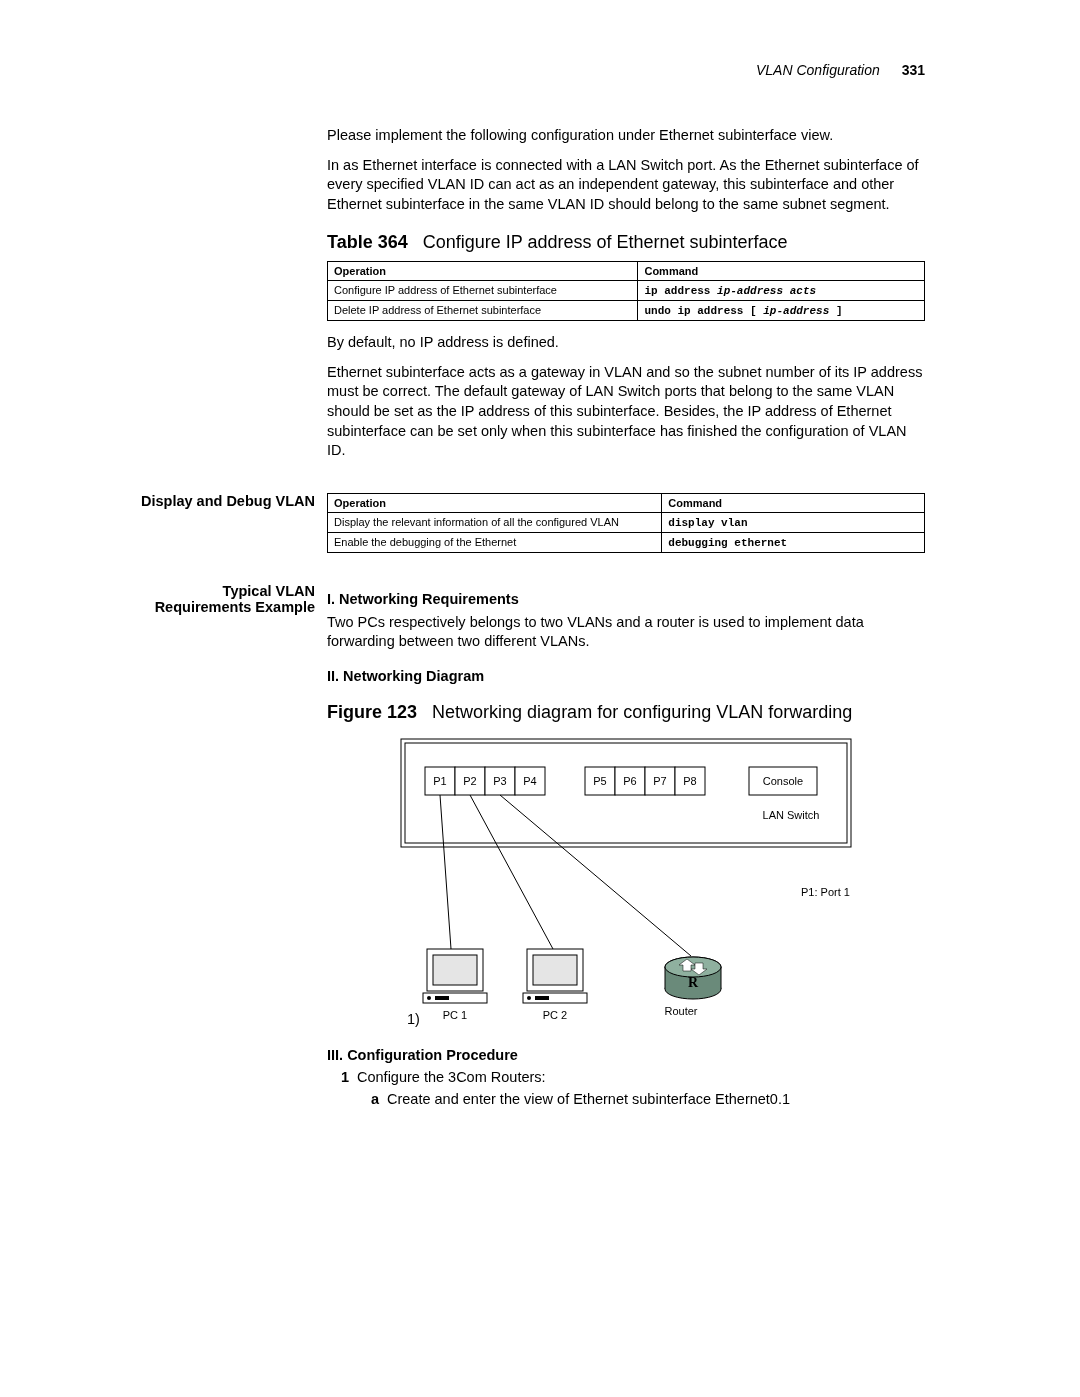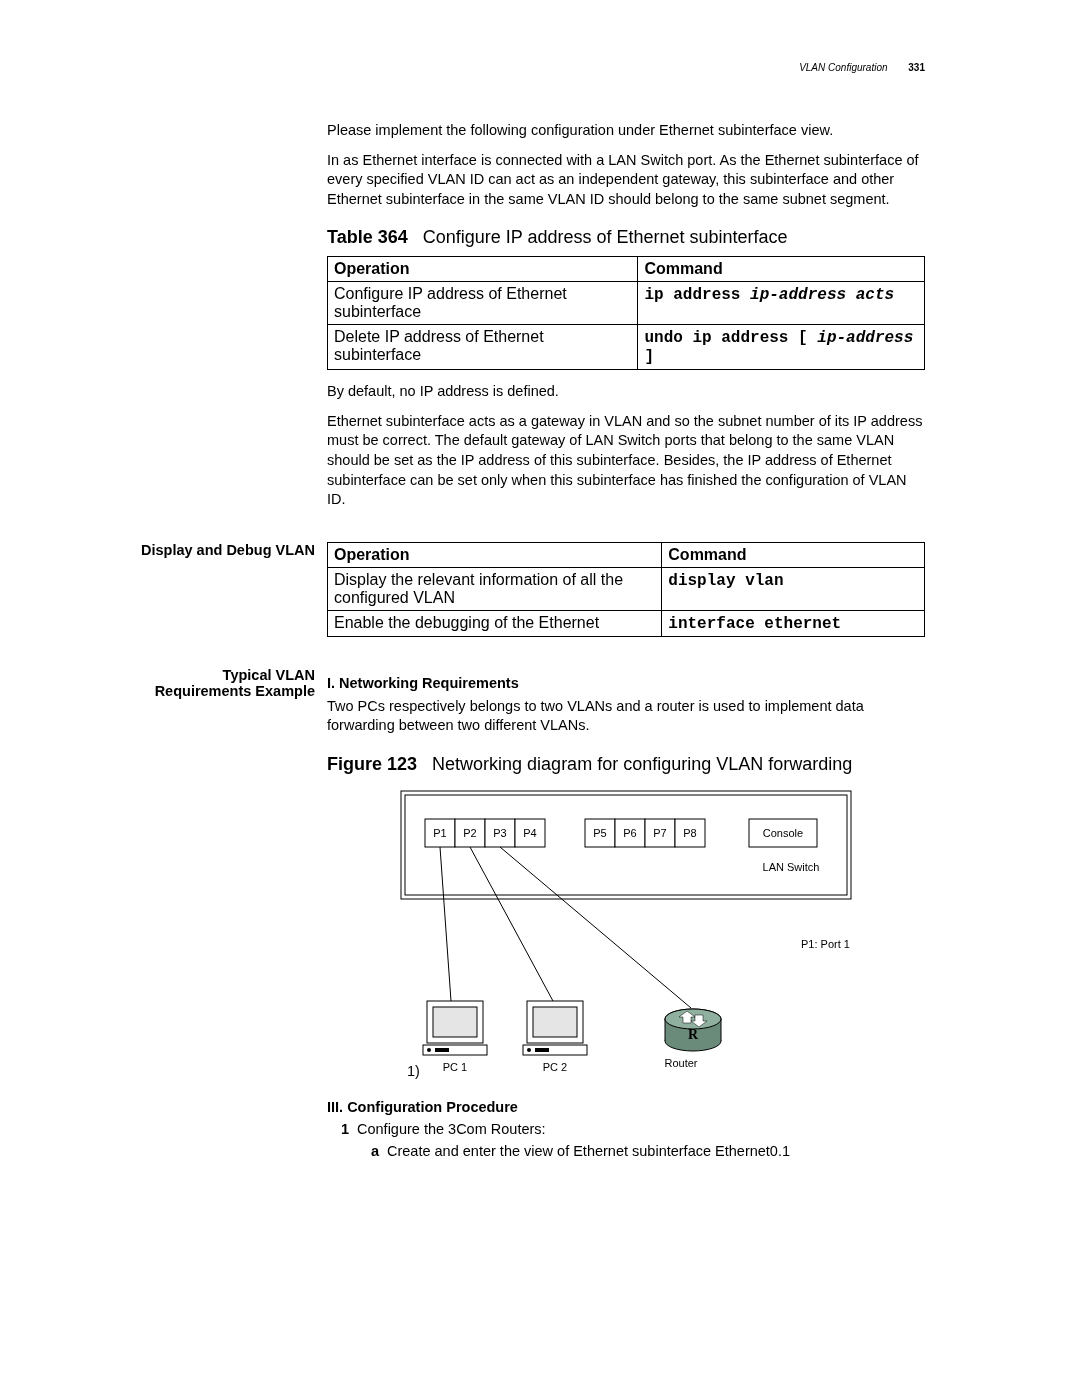--- a/index.html
+++ b/index.html
@@ -9,21 +9,21 @@
     font-size: 14.5px;
     color: #000;
     background: #fff;
     width: 1080px;
   }
   .page {
     padding: 62px 155px 40px 135px;
   }
   .header {
     text-align: right;
-    font-size: 10px;
+    font-size: 14px;
     margin-bottom: 48px;
   }
   .header .chap { font-style: italic; }
   .header .pg { font-weight: bold; margin-left: 18px; }
   .row {
     display: flex;
     align-items: flex-start;
     margin-bottom: 0;
   }
   .margin-col {
@@ -42,21 +42,21 @@
     line-height: 1.35;
   }
   .caption {
     font-size: 18px;
     margin: 18px 0 8px 0;
   }
   .caption b { font-weight: bold; }
   table.optable {
     border-collapse: collapse;
     width: 100%;
-    font-size: 16px;
+    font-size: 11px;
     margin-bottom: 12px;
   }
   table.optable th, table.optable td {
     border: 1px solid #000;
     padding: 3px 6px;
     text-align: left;
     vertical-align: top;
   }
   table.optable th { font-weight: bold; }
   .mono { font-family: "Courier New", monospace; font-weight: bold; }
@@ -129,33 +129,34 @@
             <tr>
           <th style="width:56%">Operation</th>
           <th>Command</th>
         </tr>
         <tr>
           <td>Display the relevant information of all the configured VLAN</td>
           <td><span class="mono">display vlan</span></td>
         </tr>
         <tr>
           <td>Enable the debugging of the Ethernet</td>
-          <td><span class="mono">interface ethernet</span></td>
+          <td><span class="mono">debugging ethernet</span></td>
         </tr>
       </tbody>
         </table>
     </div>
   </div>
 
   <div class="row" style="margin-top:18px">
     <div class="margin-col">Typical VLAN Requirements Example</div>
     <div class="content-col">
       <div class="subhead">I. Networking Requirements</div>
       <p class="para">Two PCs respectively belongs to two VLANs and a router is used to implement data forwarding between two different VLANs.</p>
 
+      <div class="subhead" style="margin-top:16px">II. Networking Diagram</div>
       <div class="caption">
         <b>Figure 123</b>&nbsp;&nbsp;
         <span>Networking diagram for configuring VLAN forwarding</span>
       </div>
 
       <div class="diagram-wrap">
         <span class="diagram-num">1)</span>
         <svg class="diagram" width="470" height="300" viewBox="0 0 470 300">
 
           <rect x="10" y="8" width="450" height="108" class="lanouter"></rect>

